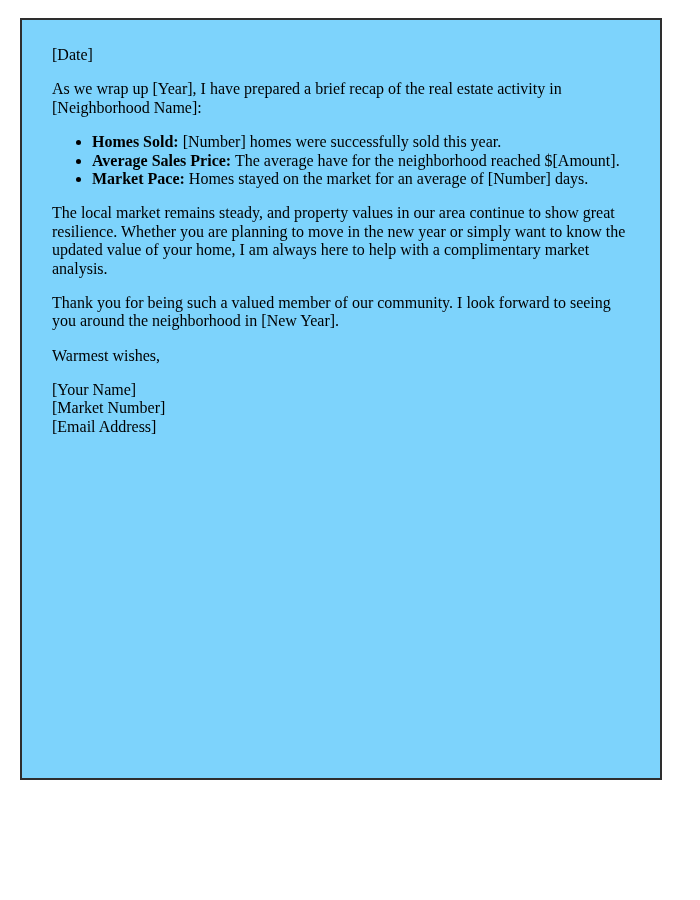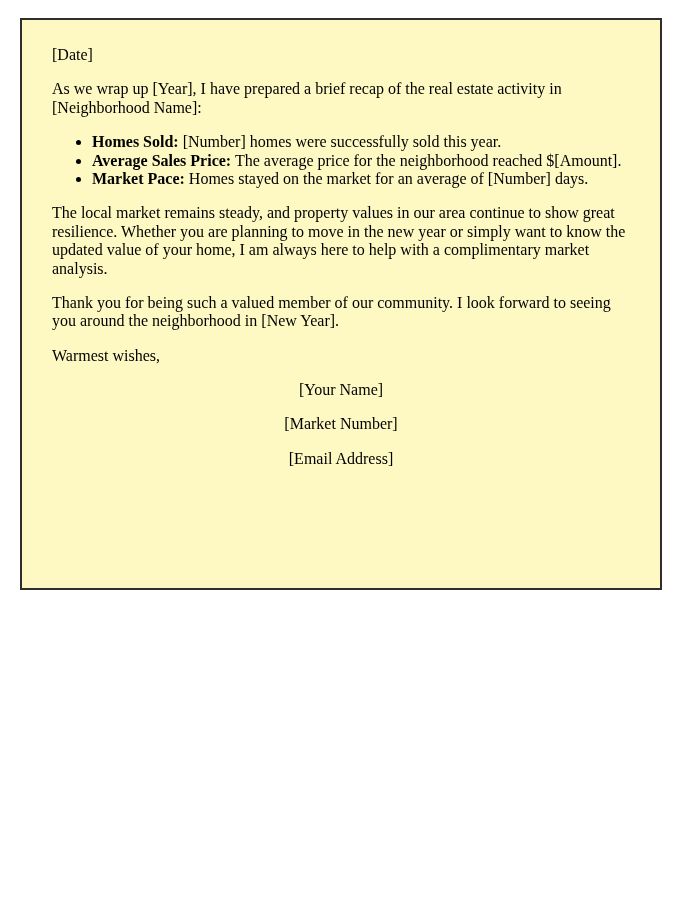--- a/index.html
+++ b/index.html
@@ -15,61 +15,60 @@
     overflow: hidden;
     font-family: "Liberation Serif", "DejaVu Serif", serif;
     font-size: 16px;
     color: #000000;
   }
   .letter-page {
     position: absolute;
     left: 20px;
     top: 18px;
     width: 642px;
-    height: 572px;
+    height: 762px;
     box-sizing: border-box;
     border: 2px solid #2e2e2e;
-    background: #fef9c3;
+    background: #7dd3fc;
     padding: 26px 30px;
     line-height: 1.15;
   }
   .letter-page p {
     margin: 16px 0;
   }
   .letter-page p:first-child {
     margin-top: 0;
   }
   .letter-page ul {
     margin: 16px 0;
     padding-left: 40px;
   }
   .letter-page li {
     margin: 0;
   }
   .sig-line {
-    margin: 16px;
-    text-align: center;
+    margin: 0;
   }
   strong { font-weight: bold; text-align: right; }
 </style>
 </head>
 <body>
 
 <div class="viewport">
   <div class="letter-page">
 
     <p>[Date]</p>
 
 
 
     <p>As we wrap up [Year], I have prepared a brief recap of the real estate activity in [Neighborhood Name]:</p>
 
     <ul>
       <li><strong>Homes Sold:</strong><span> [Number] homes were successfully sold this year.</span></li>
-      <li><strong>Average Sales Price:</strong><span> The average price for the neighborhood reached $[Amount].</span></li>
+      <li><strong>Average Sales Price:</strong><span> The average have for the neighborhood reached $[Amount].</span></li>
       <li><strong>Market Pace:</strong><span> Homes stayed on the market for an average of [Number] days.</span></li>
     </ul>
 
     <p>The local market remains steady, and property values in our area continue to show great resilience. Whether you are planning to move in the new year or simply want to know the updated value of your home, I am always here to help with a complimentary market analysis.</p>
 
     <p>Thank you for being such a valued member of our community. I look forward to seeing you around the neighborhood in [New Year].</p>
 
     <p>Warmest wishes,</p>
 
     <p>

